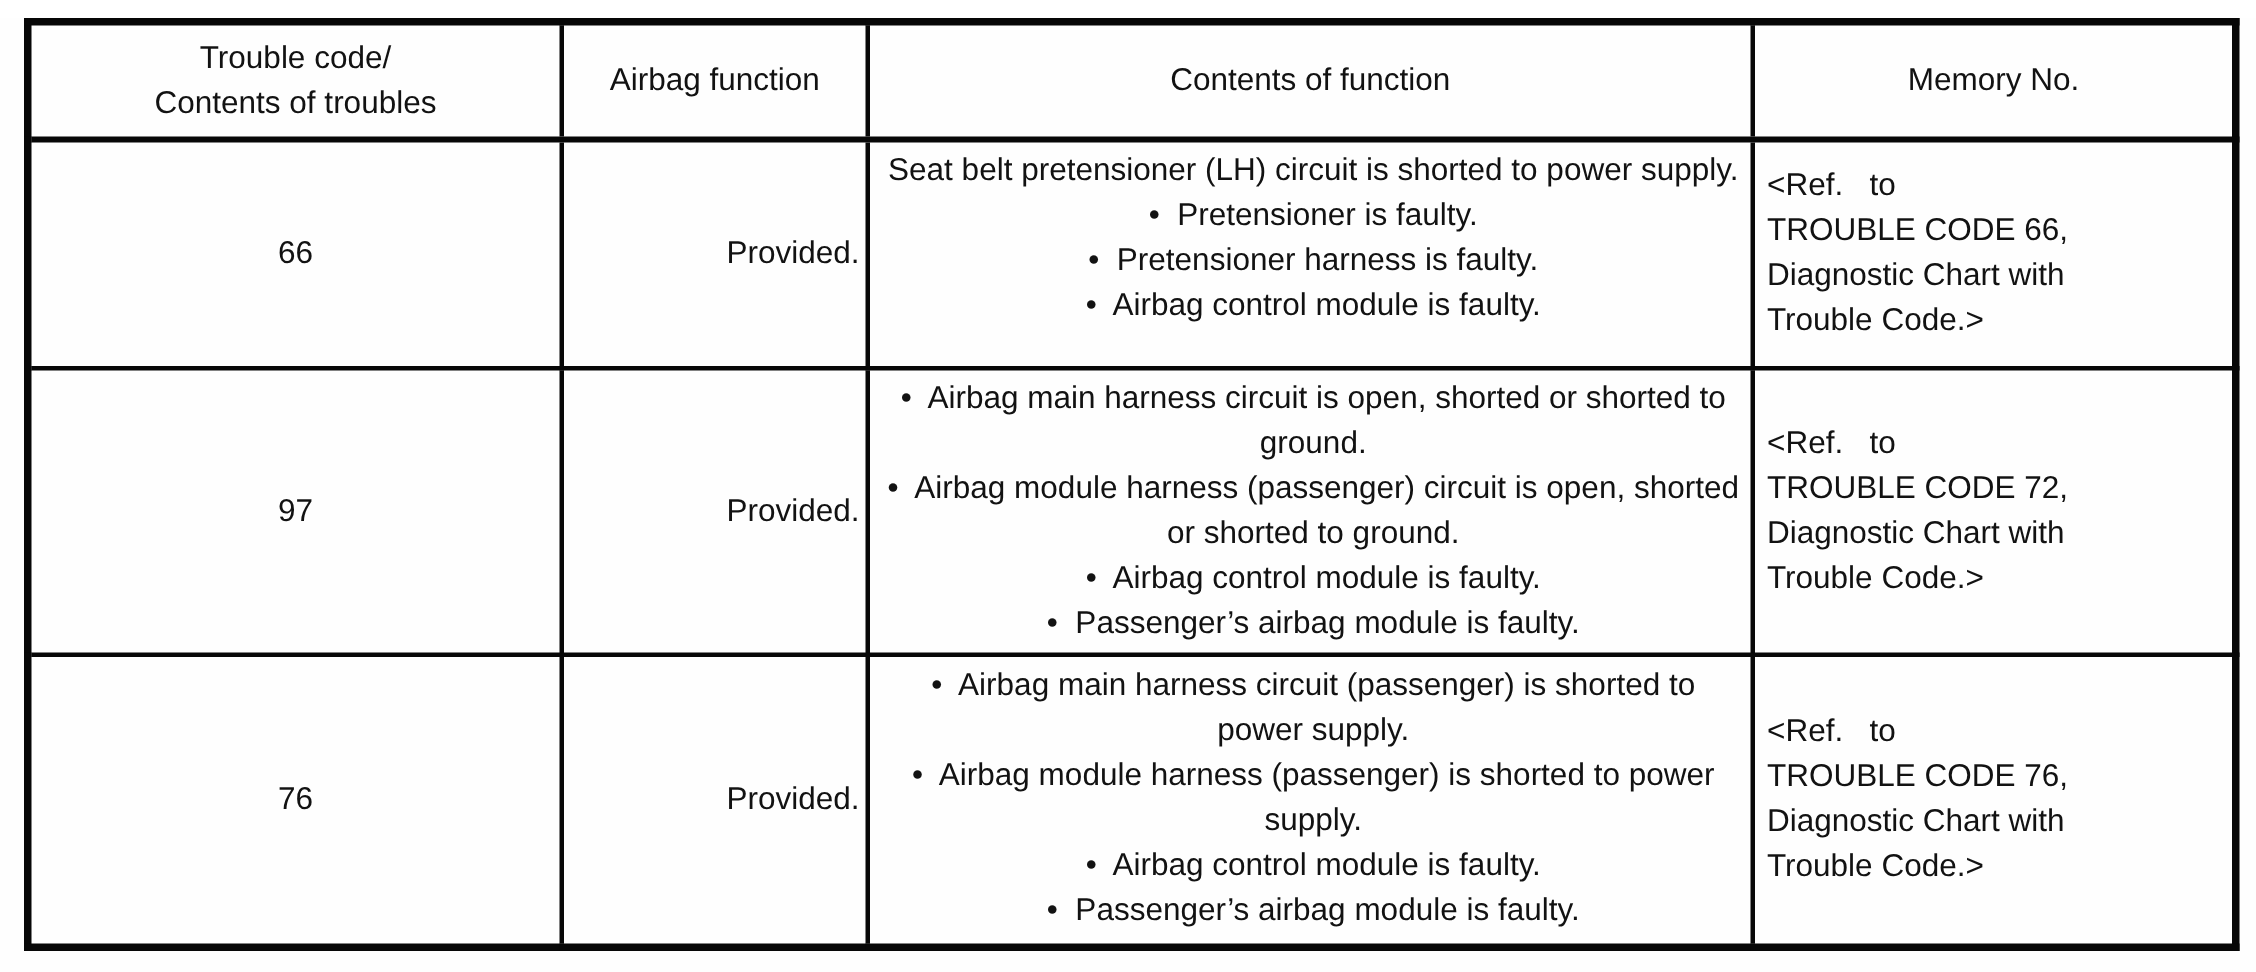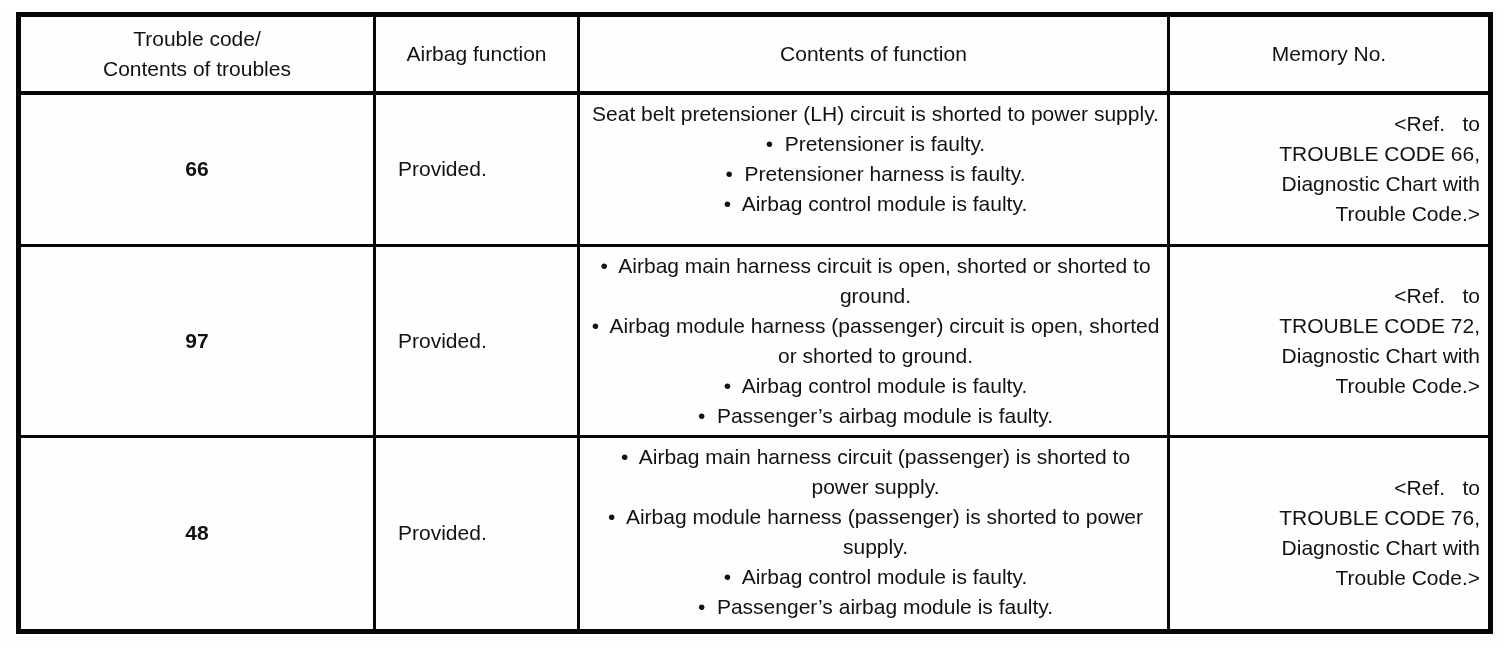--- a/index.html
+++ b/index.html
@@ -49,35 +49,34 @@
     padding: 2px 6px;
   }
   
   tr.row-1 { height: 152px; }
   tr.row-2 { height: 183px; }
   tr.row-3 { height: 195px; }
   td.cell-code {
     text-align: center;
     vertical-align: middle;
     padding: 2px 6px;
-    font-weight: bold;
   }
   td.cell-memory {
-    text-align: left;
+    text-align: right;
     vertical-align: middle;
-    padding: 2px 22px;
+    padding: 2px 4px;
   }
   td.cell-diag {
     text-align: center;
     vertical-align: top;
     white-space: pre-wrap;
     padding: 4px 6px 4px 10px;
   }
   td.cell-index {
-    text-align: right;
+    text-align: left;
     vertical-align: middle;
     white-space: pre-wrap;
     padding: 2px 8px;
   }
 </style>
 </head>
 <body>
 
 <div class="page">
   <table class="diag-table">
@@ -115,21 +114,21 @@
         <td class="cell-diag">•  Airbag main harness circuit is open, shorted or shorted to ground.
 •  Airbag module harness (passenger) circuit is open, shorted or shorted to ground.
 •  Airbag control module is faulty.
 •  Passenger’s airbag module is faulty.</td>
         <td class="cell-index">&lt;Ref.   to
 TROUBLE CODE 72,
 Diagnostic Chart with
 Trouble Code.&gt;</td>
       </tr>
       <tr class="row-3">
-        <td class="cell-code">48</td>
+        <td class="cell-code">76</td>
         <td class="cell-memory">Provided.</td>
         <td class="cell-diag">•  Airbag main harness circuit (passenger) is shorted to power supply.
 •  Airbag module harness (passenger) is shorted to power supply.
 •  Airbag control module is faulty.
 •  Passenger’s airbag module is faulty.</td>
         <td class="cell-index">&lt;Ref.   to
 TROUBLE CODE 76,
 Diagnostic Chart with
 Trouble Code.&gt;</td>
       </tr>

